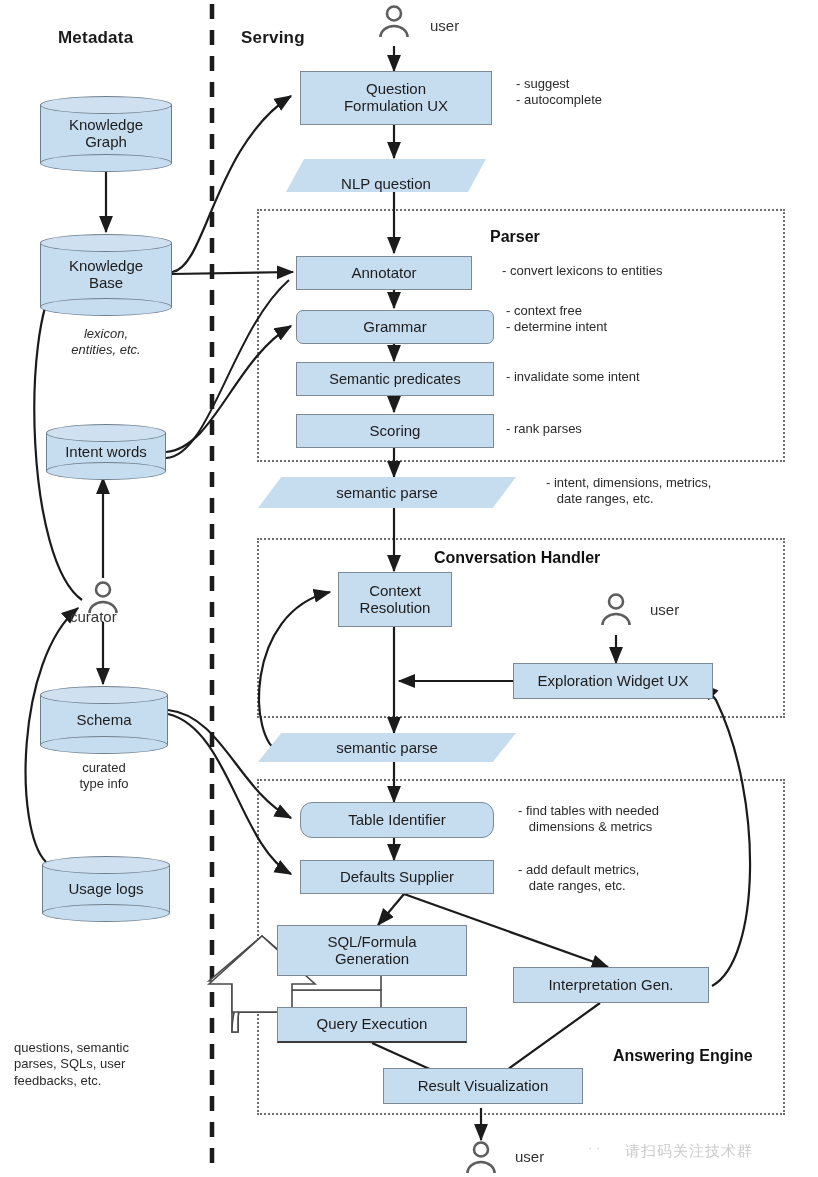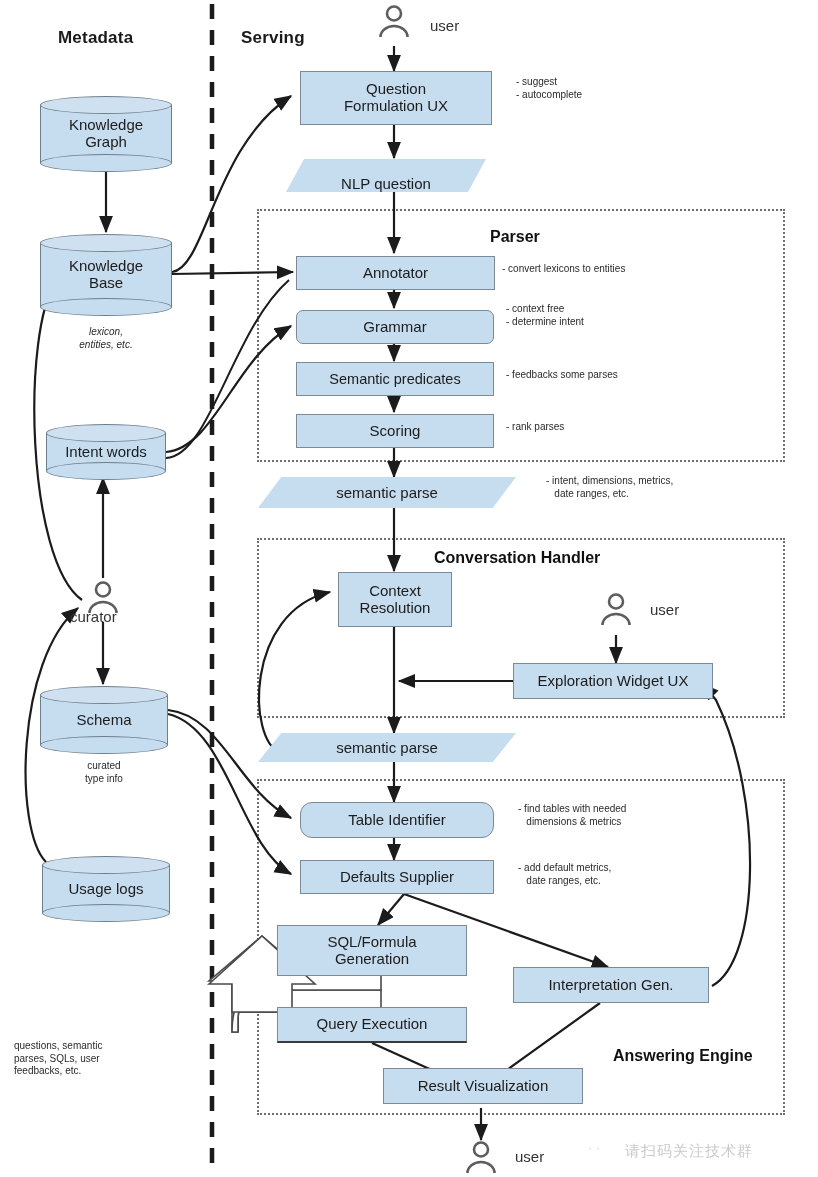--- a/index.html
+++ b/index.html
@@ -19,21 +19,21 @@
         clip-path:polygon(9% 0,100% 0,91% 100%,0 100%);border:0;}
   .para .plabel{position:relative;}
 
   .cyl{position:absolute;}
   .cyl .body{position:absolute;left:0;right:0;top:9px;bottom:9px;background:#c6dcef;border-left:1px solid #6e7f8c;border-right:1px solid #6e7f8c;}
   .cyl .top{position:absolute;left:0;right:0;top:0;height:18px;background:#cfe0f0;border:1px solid #6e7f8c;border-radius:50%/50%;box-sizing:border-box;}
   .cyl .bot{position:absolute;left:0;right:0;bottom:0;height:18px;background:#c6dcef;border:1px solid #6e7f8c;border-radius:50%/50%;box-sizing:border-box;}
   .cyl .clabel{position:absolute;left:0;right:0;top:0;bottom:0;display:flex;align-items:center;justify-content:center;
                text-align:center;font-size:15px;color:#1c1c1c;line-height:1.12;z-index:3;}
 
-  .note{position:absolute;font-size:10px;color:#2a2a2a;line-height:1.25;white-space:pre;}
+  .note{position:absolute;font-size:13px;color:#2a2a2a;line-height:1.25;white-space:pre;}
   .note.c{text-align:center;}
   .grp-label{position:absolute;font-weight:bold;font-size:16px;color:#111;}
 
   .dotbox{position:absolute;box-sizing:border-box;border:2px dotted #6d6d6d;}
 
   .actor{position:absolute;width:34px;height:34px;}
   .actor-label{position:absolute;font-size:15px;color:#333;}
 
   .wm{position:absolute;font-size:15px;color:#b9b9b9;letter-spacing:1px;
       filter:blur(0.6px);opacity:.75;font-family:"DejaVu Sans",sans-serif;}
@@ -214,21 +214,21 @@
   </div>
   <div class="actor-label" style="left:515px;top:1148px;">user</div>
 
   <div class="node" style="left:300px;top:71px;width:192px;height:54px;white-space:pre-line;">Question
 Formulation UX</div>
 
   <div class="para" style="left:286px;top:159px;width:200px;height:33px;align-items:flex-end;">
     <span class="plabel">NLP question</span>
   </div>
 
-  <div class="node" style="left:296px;top:256px;width:199px;height:34px;">Annotator</div>
+  <div class="node" style="left:296px;top:256px;width:176px;height:34px;">Annotator</div>
   <div class="node" style="left:296px;top:310px;width:198px;height:34px;border-radius:7px;">Grammar</div>
   <div class="node" style="left:296px;top:362px;width:198px;height:34px;font-size:14.5px;">Semantic predicates</div>
   <div class="node" style="left:296px;top:414px;width:198px;height:34px;">Scoring</div>
 
   <div class="para" style="left:258px;top:477px;width:258px;height:31px;">
     <span class="plabel">semantic parse</span>
   </div>
 
   <div class="node" style="left:338px;top:572px;width:114px;height:55px;white-space:pre-line;">Context
 Resolution</div>
@@ -248,21 +248,21 @@
 
   <div class="node" style="left:513px;top:967px;width:196px;height:36px;">Interpretation Gen.</div>
 
   <div class="node" style="left:383px;top:1068px;width:200px;height:36px;">Result Visualization</div>
 
   <div class="note" style="left:516px;top:76px;">- suggest
 - autocomplete</div>
   <div class="note" style="left:502px;top:263px;">- convert lexicons to entities</div>
   <div class="note" style="left:506px;top:303px;">- context free
 - determine intent</div>
-  <div class="note" style="left:506px;top:369px;">- feedbacks some parses</div>
+  <div class="note" style="left:506px;top:369px;">- invalidate some intent</div>
   <div class="note" style="left:506px;top:421px;">- rank parses</div>
   <div class="note" style="left:546px;top:475px;">- intent, dimensions, metrics,
    date ranges, etc.</div>
   <div class="note" style="left:518px;top:803px;">- find tables with needed
    dimensions &amp; metrics</div>
   <div class="note" style="left:518px;top:862px;">- add default metrics,
    date ranges, etc.</div>
 
   <div class="wm-dots" style="left:588px;top:1140px;">· ·</div>
   <div class="wm" style="left:625px;top:1142px;">请扫码关注技术群</div>

